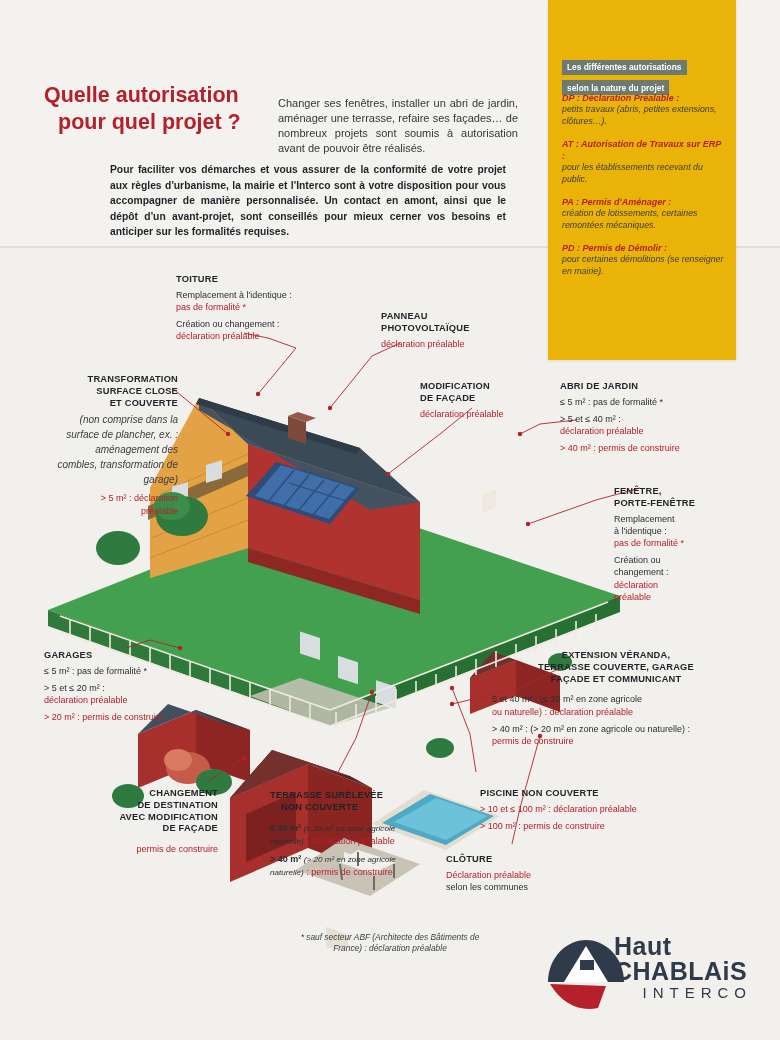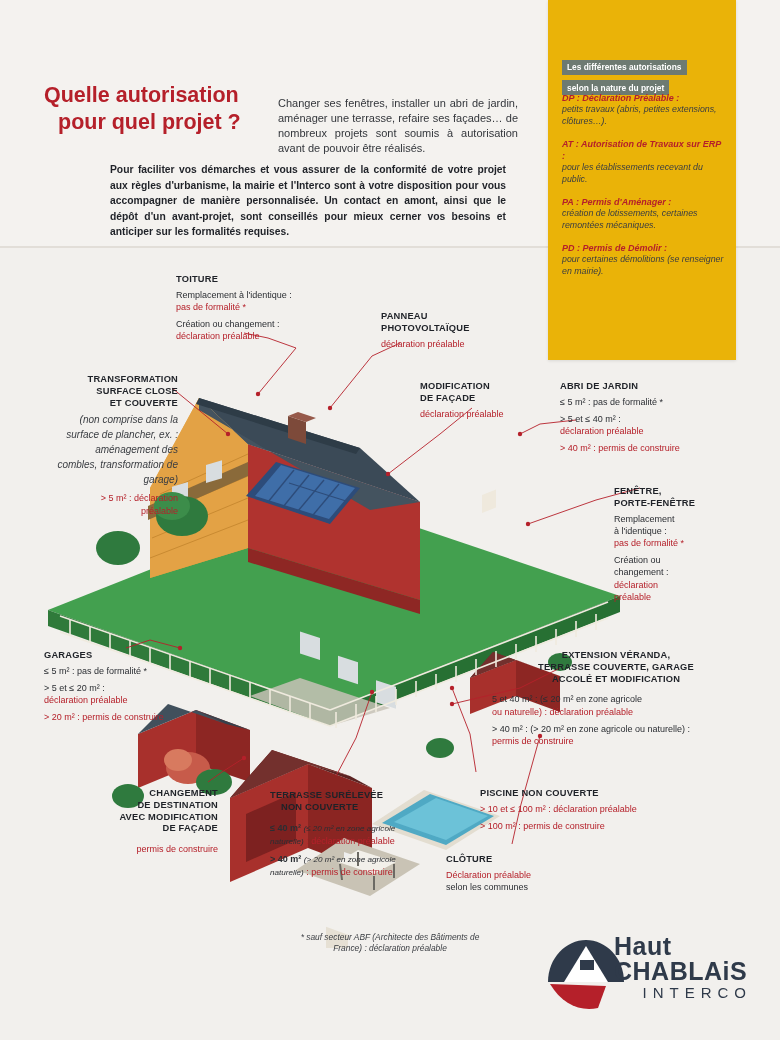--- a/index.html
+++ b/index.html
@@ -455,21 +455,21 @@
     <span class="sp"></span>
     <span class="ln">&gt; 5 et ≤ 20 m² :</span>
     <span class="ln red">déclaration préalable</span>
     <span class="sp"></span>
     <span class="ln red">&gt; 20 m² : permis de construire</span>
   </div>
 
   <div class="callout" style="left:492px; top:650px; width:248px;">
     <span class="hd" style="text-align:center; display:block;">EXTENSION VÉRANDA,</span>
     <span class="hd" style="margin-top:-3px; text-align:center; display:block;">TERRASSE COUVERTE, GARAGE</span>
-    <span class="hd" style="margin-top:-3px; text-align:center; display:block;">ACCOLÉ ET MODIFICATION</span>
+    <span class="hd" style="margin-top:-3px; text-align:center; display:block;">FAÇADE ET COMMUNICANT</span>
     <span class="sp"></span>
     <span class="ln">5 et 40 m² : (≤ 20 m² en zone agricole</span>
     <span class="ln red">ou naturelle) : déclaration préalable</span>
     <span class="sp"></span>
     <span class="ln">&gt; 40 m² : (&gt; 20 m² en zone agricole ou naturelle) :</span>
     <span class="ln red">permis de construire</span>
   </div>
 
   <div class="callout right" style="left:98px; top:788px; width:120px;">
     <span class="hd">CHANGEMENT</span>

